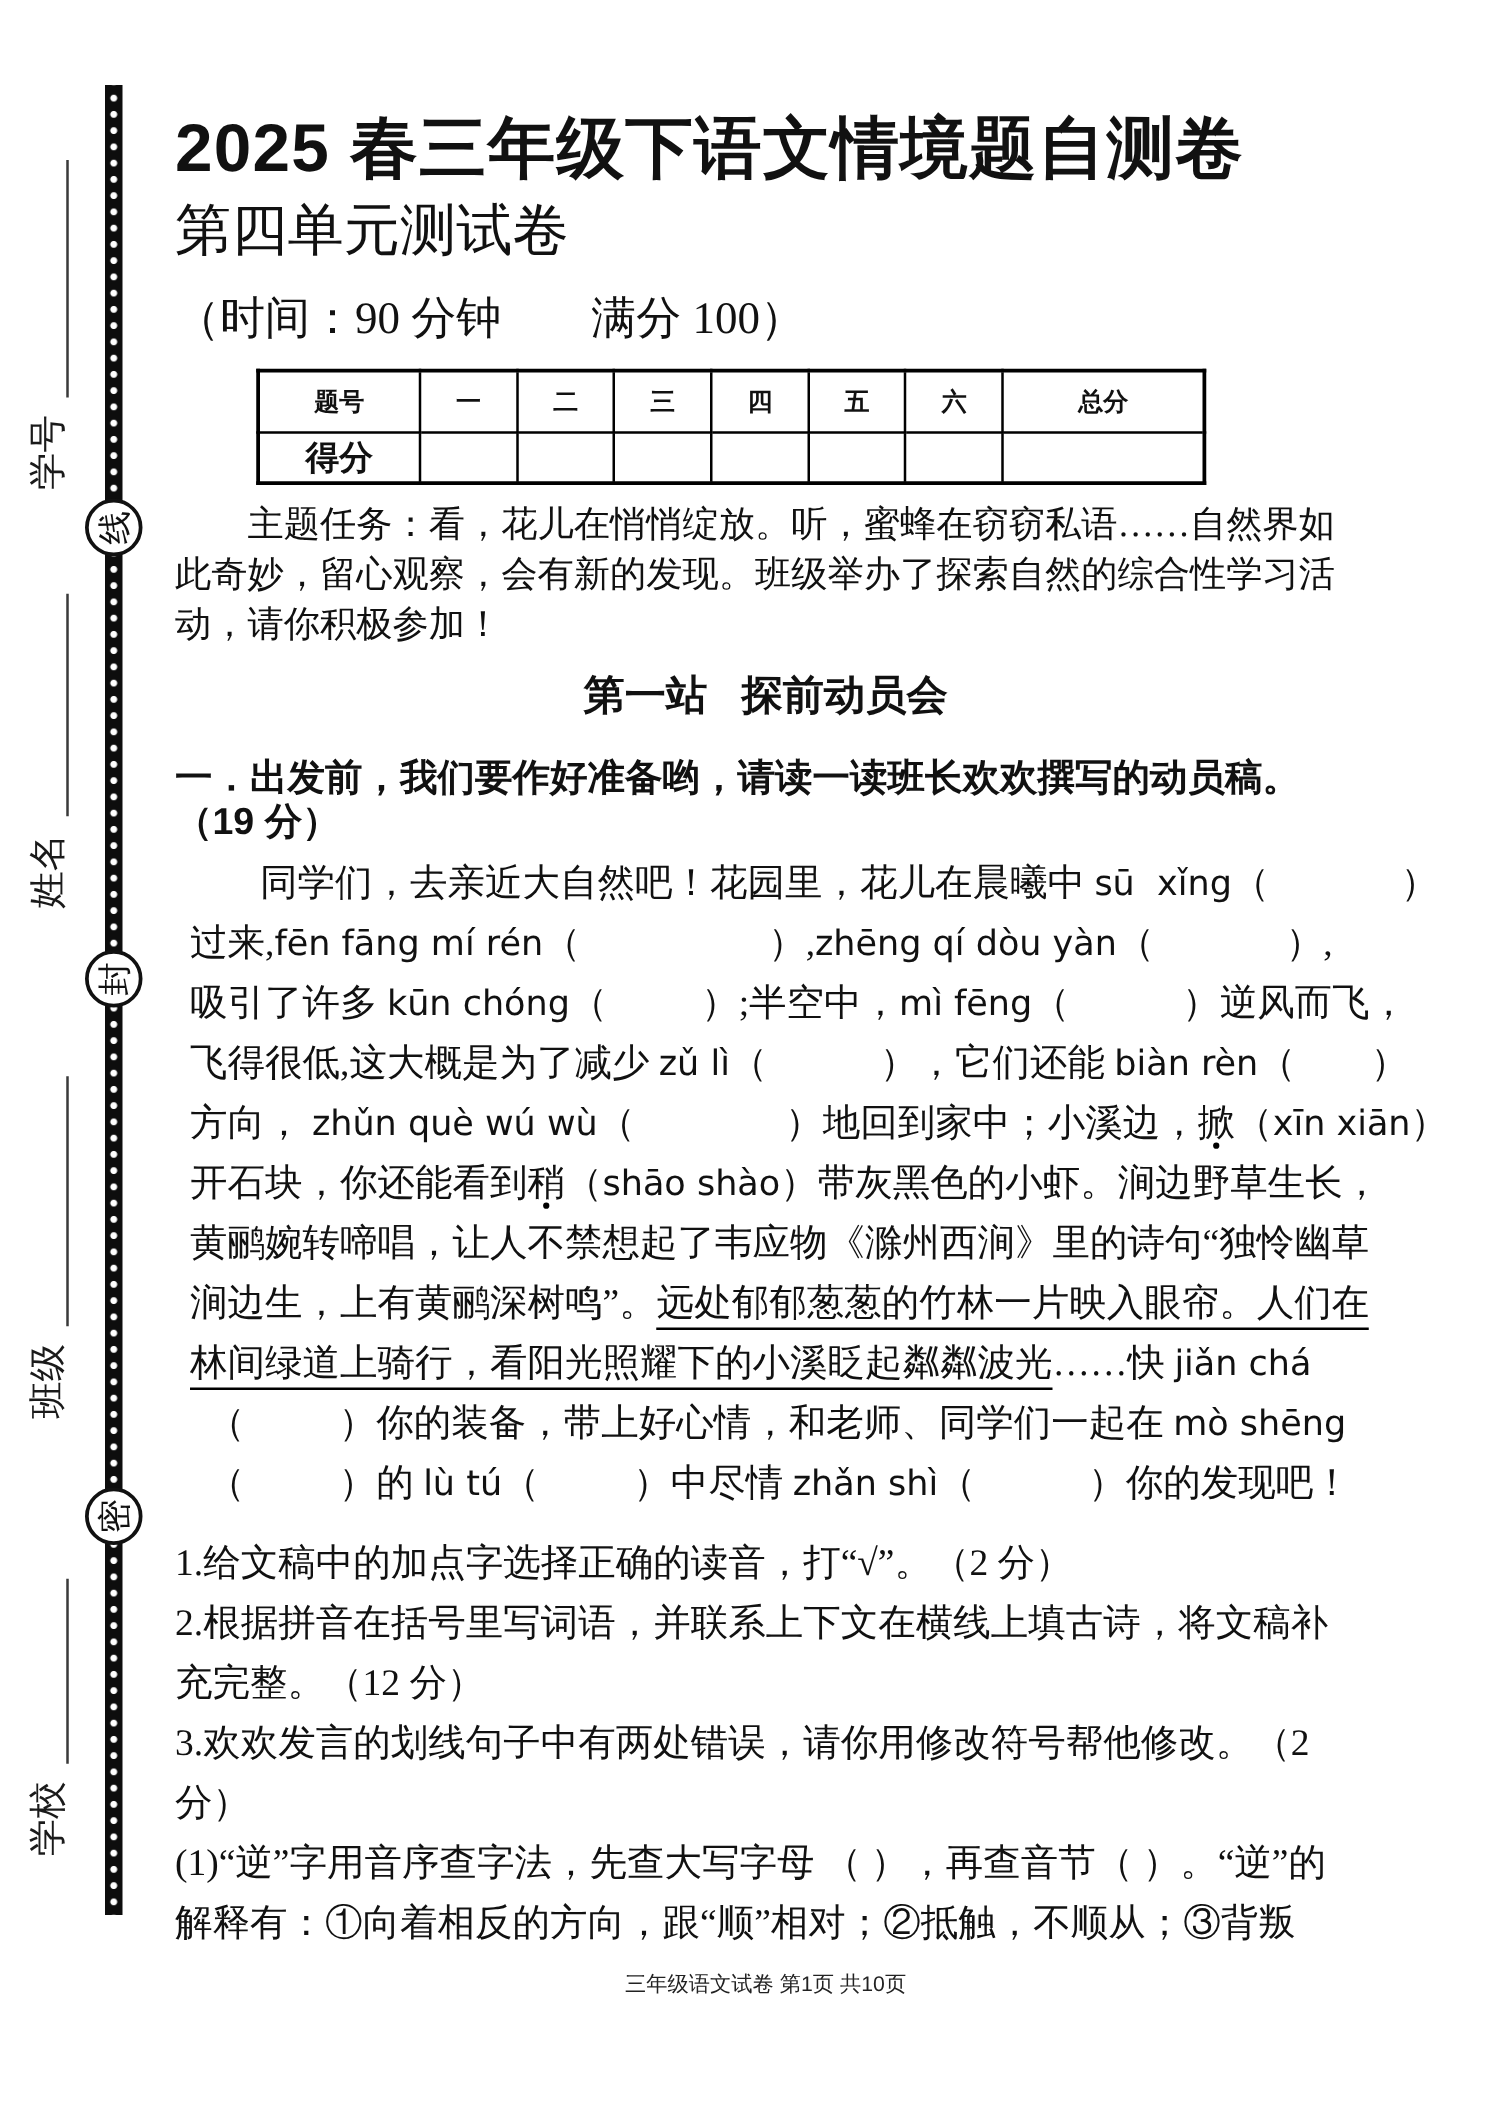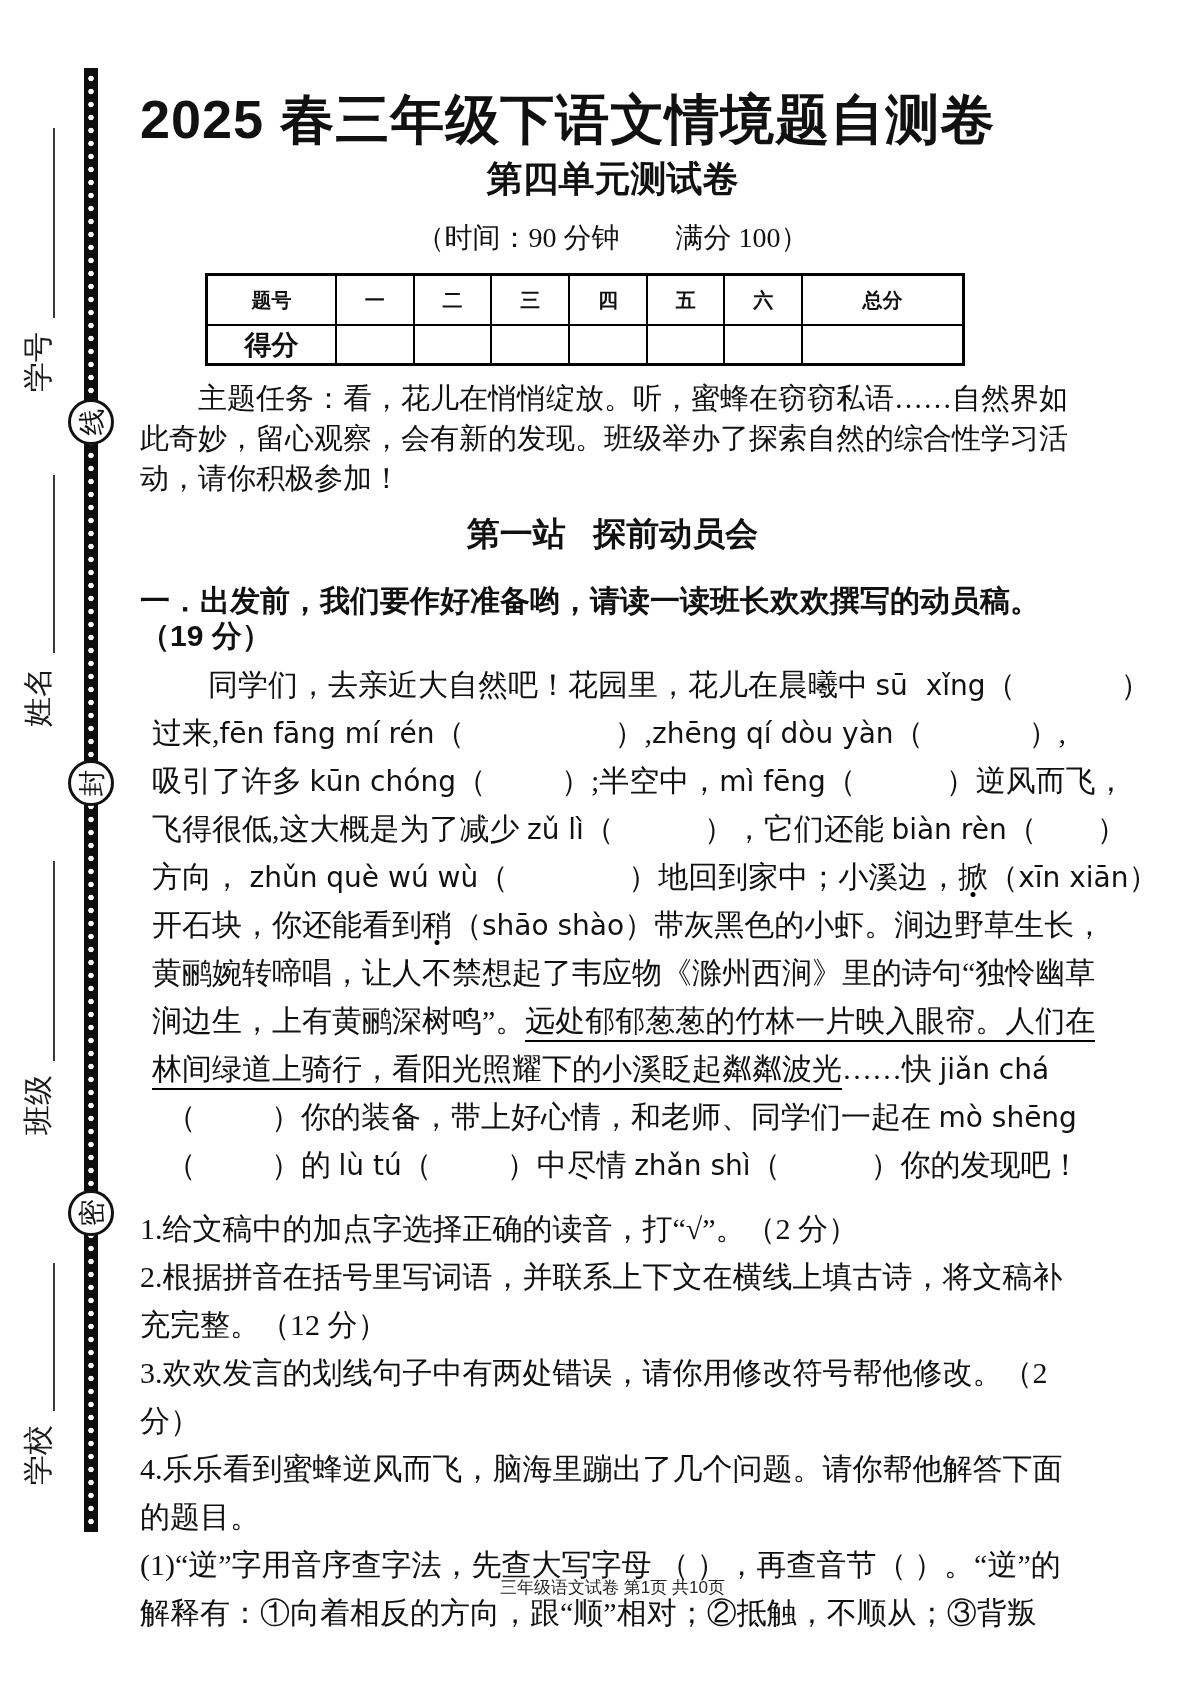--- a/index.html
+++ b/index.html
@@ -24,23 +24,23 @@
                font-size:27px;z-index:2;}
   .seal-circle>span{transform:rotate(-90deg);display:block;}
   #circle-xian{top:399px;}
   #circle-feng{top:760px;}
   #circle-mi{top:1190px;}
 
   
   .main{position:absolute;left:140px;top:0;width:945px;}
   .title1{margin-top:88px;text-align:left;font-family:"Liberation Sans","DejaVu Sans",sans-serif;
           font-weight:bold;font-size:54px;line-height:1.15;letter-spacing:1px;}
-  .title2{margin-top:8px;text-align:center;font-family:"Liberation Sans","DejaVu Sans",sans-serif;
-          font-weight:bold;font-size:36px;line-height:1.15;}
-  .meta{margin-top:20px;text-align:center;font-size:28px;white-space:pre;}
+  .title2{margin-top:8px;text-align:left;font-family:"Liberation Sans","DejaVu Sans",sans-serif;
+          font-weight:normal;font-size:45px;line-height:1.15;}
+  .meta{margin-top:20px;text-align:left;font-size:36px;white-space:pre;}
 
   table.score{border-collapse:collapse;margin:16px 0 0 65px;width:760px;border:3px solid #000;}
   table.score th,table.score td{border:2px solid #000;text-align:center;padding:0;}
   table.score .r1{height:50px;font-family:"Liberation Sans","DejaVu Sans",sans-serif;
                   font-weight:bold;font-size:20px;}
   table.score .r2{height:40px;font-size:27px;font-weight:bold;
                   font-family:"Liberation Sans","DejaVu Sans",sans-serif;}
 
   .theme{margin-top:12px;font-size:29px;line-height:40px;text-indent:58px;}
   .section-heading{margin-top:14px;text-align:center;font-family:"Liberation Sans","DejaVu Sans",sans-serif;
@@ -156,19 +156,18 @@
         <div class="pline"><span>涧边生，上有黄鹂深树鸣”。</span><span class="ul">远处郁郁葱葱的竹林一片映入眼帘。人们在</span></div>
         <div class="pline"><span class="ul">林间绿道上骑行，看阳光照耀下的小溪眨起粼粼波光</span><span>……快 </span><span class="py">jiǎn chá</span></div>
         <div class="pline ind-sm"><span>（          ）你的装备，带上好心情，和老师、同学们一起在 </span><span class="py">mò shēng</span></div>
         <div class="pline ind-sm"><span>（          ）的 </span><span class="py">lù tú</span><span>（          ）中尽情 </span><span class="py">zhǎn shì</span><span>（            ）你的发现吧！</span></div>
       </div>
 
     <div class="subqs" id="subqs">
         <div class="sq">1.给文稿中的加点字选择正确的读音，打“√”。（2 分）</div>
         <div class="sq">2.根据拼音在括号里写词语，并联系上下文在横线上填古诗，将文稿补充完整。（12 分）</div>
         <div class="sq">3.欢欢发言的划线句子中有两处错误，请你用修改符号帮他修改。（2 分）</div>
-        <div class="sq">4.乐乐看到蜜蜂逆风而飞，脑海里蹦出了几个问题。请你帮他解答下面的题目。</div>
         <div class="sq">(1)“逆”字用音序查字法，先查大写字母 （      ），再查音节（     ）。“逆”的解释有：①向着相反的方向，跟“顺”相对；②抵触，不顺从；③背叛</div>
       </div>
   </div>
 
   <div class="footer">三年级语文试卷 第1页  共10页</div>
 </div>
 
 </body></html>

